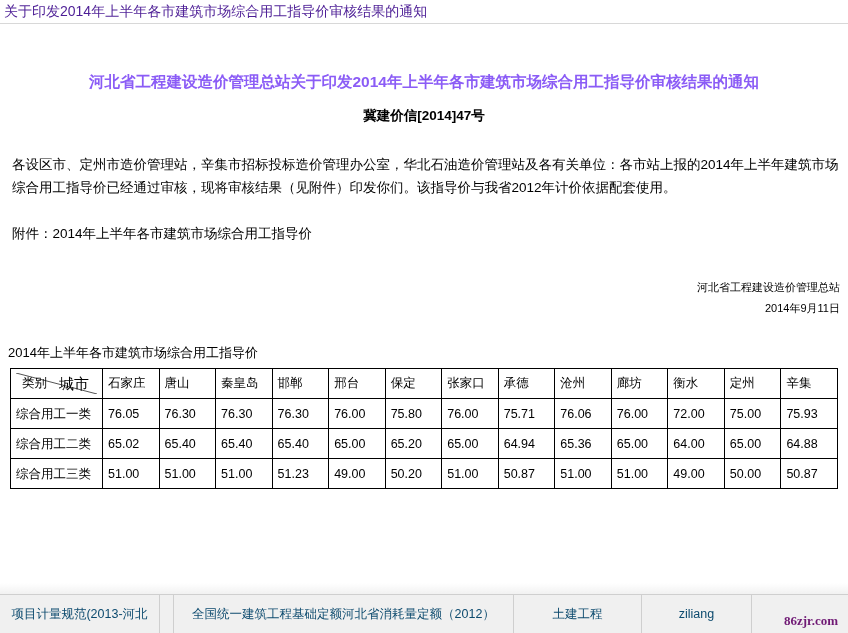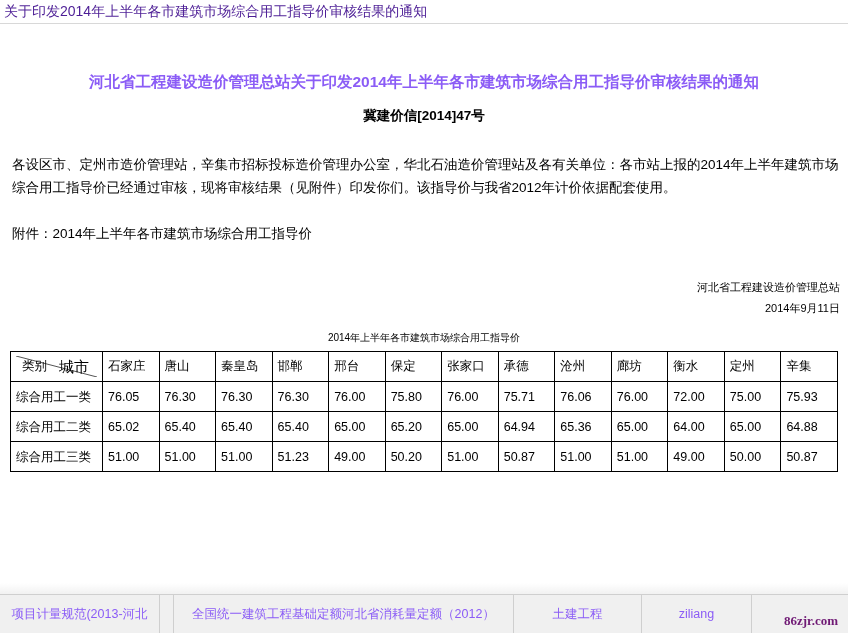--- a/index.html
+++ b/index.html
@@ -76,23 +76,22 @@
     padding-left: 4px;
   }
   .signature {
     margin-top: 34px;
     text-align: right;
     font-size: 11px;
     line-height: 21px;
     padding-right: 0px;
   }
   .table-caption {
-    margin-top: 12px;
-    text-align: center;
-    font-size: 10px;
+    margin-top: 25px;
+    font-size: 13px;
   }
   table.price {
     margin: 6px auto 0 auto;
     border-collapse: collapse;
     width: 828px;
     table-layout: fixed;
   }
   table.price td, table.price th {
     border: 1px solid #000000;
     font-size: 12.5px;
@@ -147,21 +146,21 @@
     background: #f0f0f0;
     border-top: 1px solid #cfcfcf;
     display: flex;
     align-items: stretch;
   }
   .tab {
     display: flex;
     align-items: center;
     justify-content: center;
     font-size: 12.5px;
-    color: #8b5cf6;
+    color: #0c4a6e;
     border-right: 1px solid #cfcfcf;
     background: #f0f0f0;
     padding: 0 10px;
     box-sizing: border-box;
     white-space: nowrap;
   }
   .tab.t1 { width: 160px; }
   .tab.t2 { width: 14px; padding: 0; }
   .tab.t3 { width: 340px; }
   .tab.t4 { width: 128px; }

